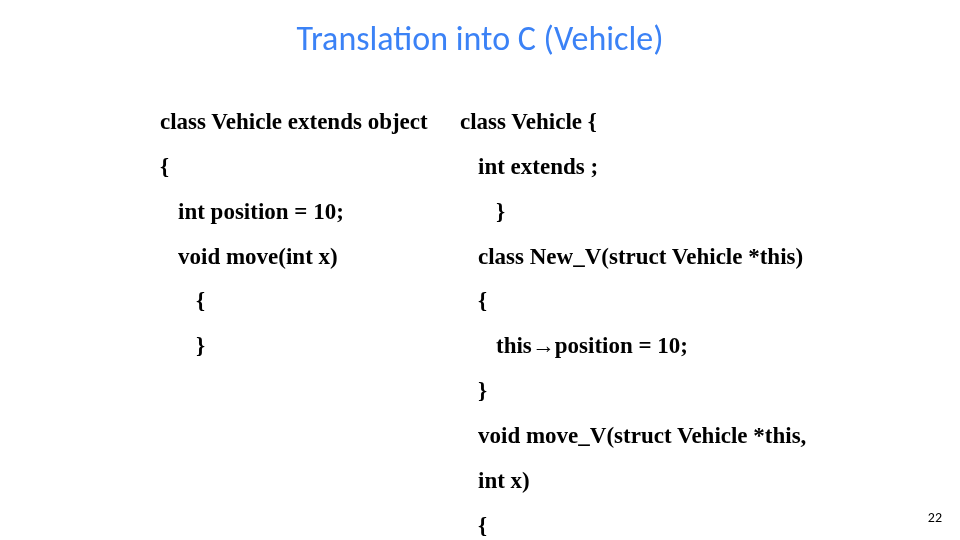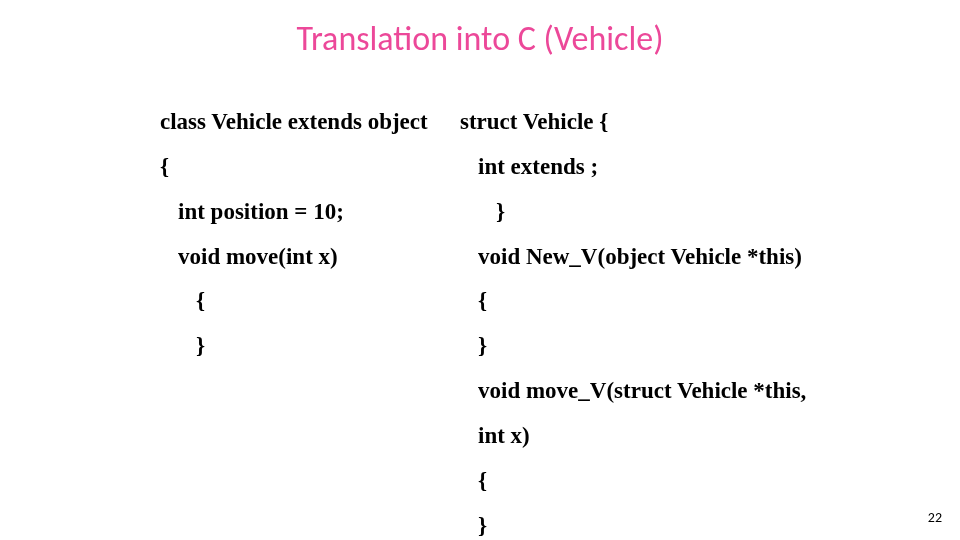--- a/index.html
+++ b/index.html
@@ -19,21 +19,21 @@
   }
   .title {
     position: absolute;
     top: 18px;
     left: 0;
     width: 960px;
     text-align: center;
     font-family: Calibri, "Segoe UI", Arial, sans-serif;
     font-size: 34px;
     font-weight: 400;
-    color: #ec4899;
+    color: #3b82f6;
   }
   .col {
     position: absolute;
     top: 100px;
     font-size: 23px;
     line-height: 1.95;
     font-weight: bold;
   }
   .col-left  { left: 160px; width: 280px; }
   .col-right { left: 460px; width: 360px; }
@@ -60,25 +60,26 @@
 
   <div class="col col-left">
     <span class="i0">class Vehicle extends object {</span>
     <span class="i1">int position = 10;</span>
     <span class="i1">void move(int x)</span>
     <span class="i2">{</span>
     <span class="i2">}</span>
   </div>
 
   <div class="col col-right">
-    <span class="i0">struct  Vehicle {</span>
+    <span class="i0">class  Vehicle {</span>
     <span class="i1">int extends ;</span>
     <span class="i2">}</span>
-    <span class="i1">void New_V(object Vehicle *this)</span>
+    <span class="i1">class New_V(struct Vehicle *this)</span>
     <span class="i1">{</span>
+    <span class="i2">this→position = 10;</span>
     <span class="i1">}</span>
     <span class="i1">void move_V(struct Vehicle *this, int x)</span>
     <span class="i1">{</span>
     <span class="i1">}</span>
   </div>
 
   <div class="pagenum">22</div>
 </div>
 
 </body></html>

